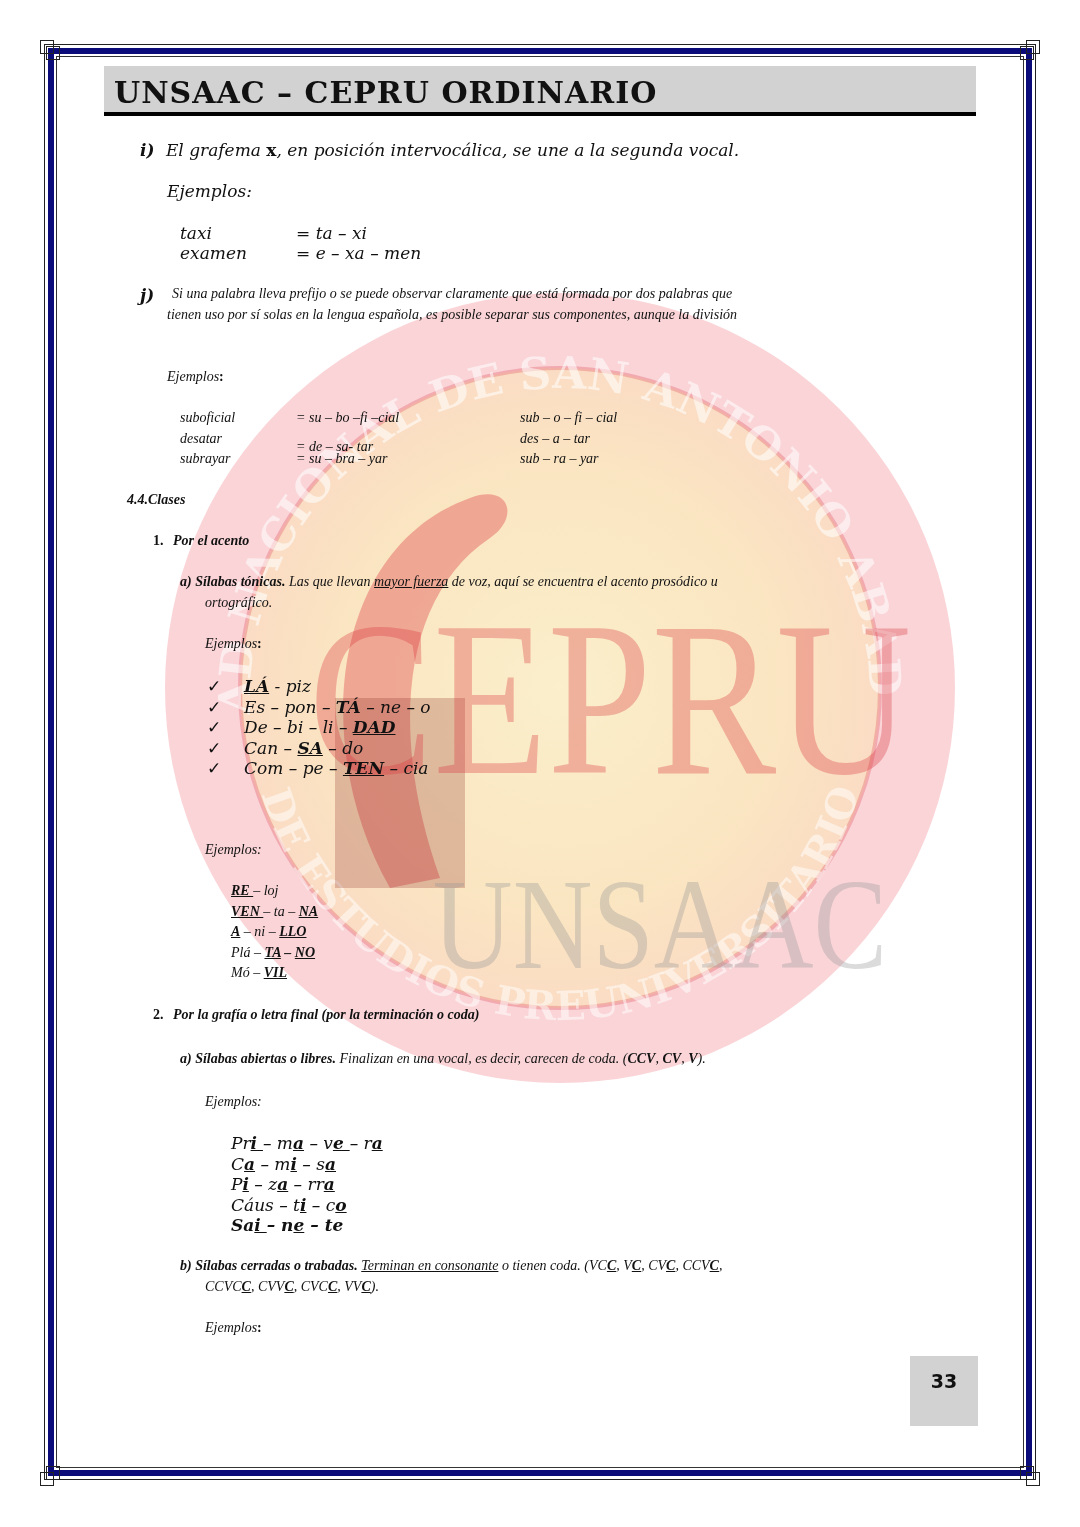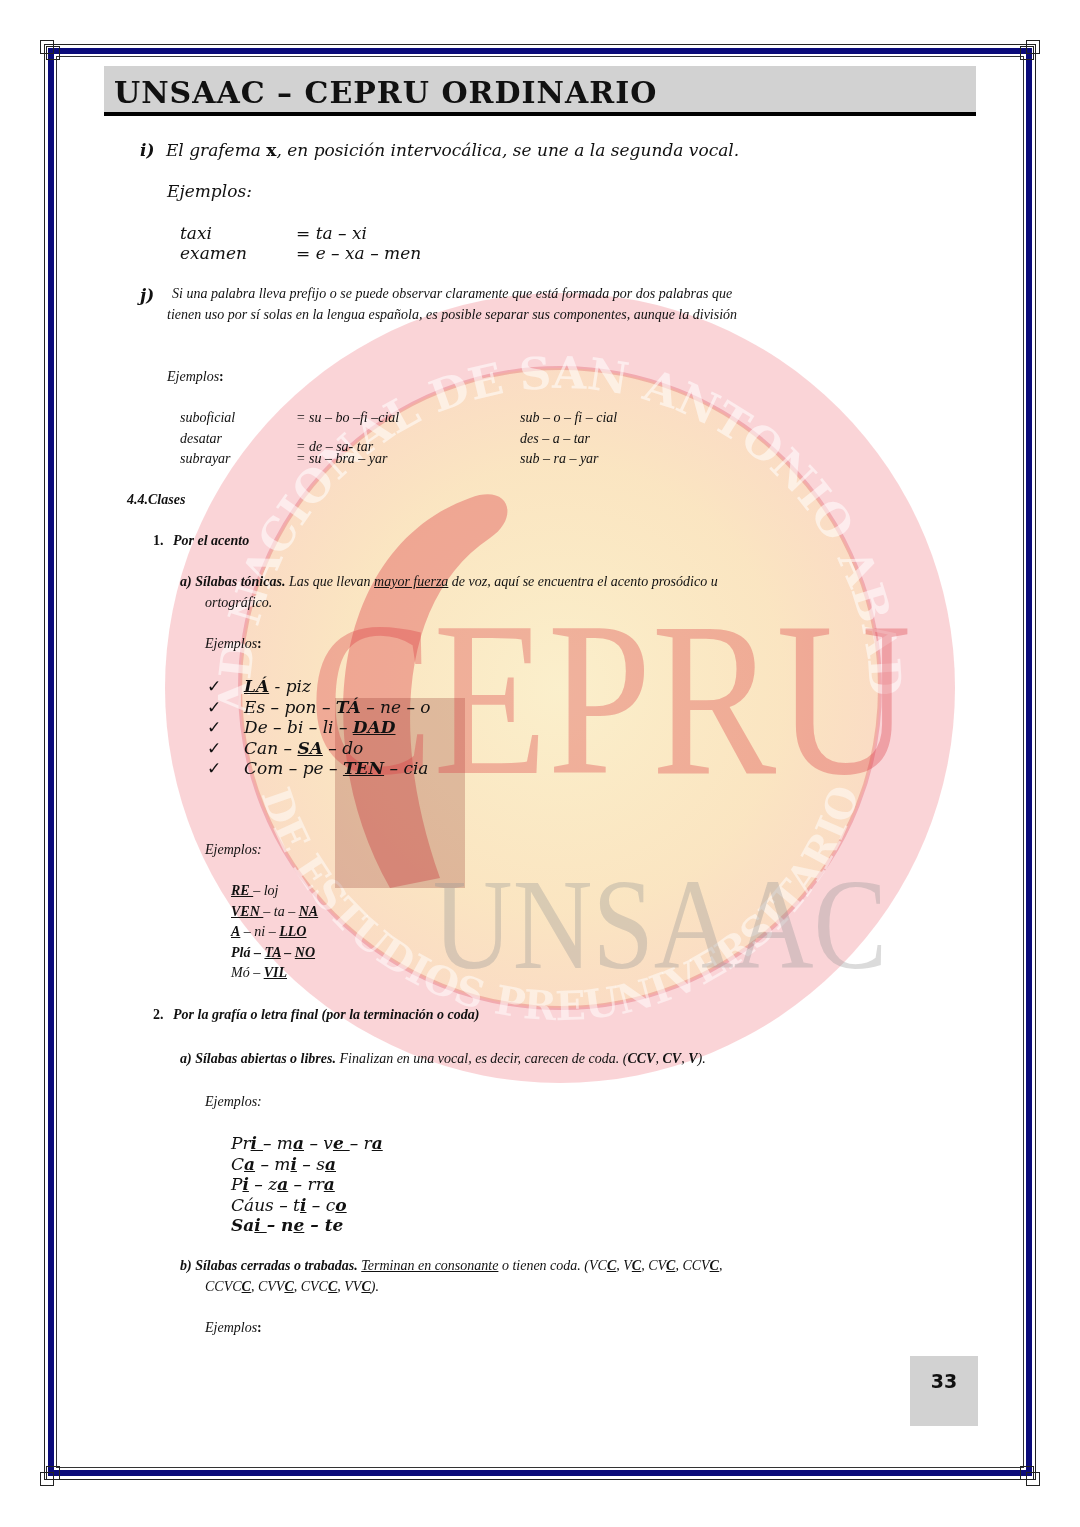--- a/index.html
+++ b/index.html
@@ -133,21 +133,21 @@
       <div class="line " style="left: 244px; top: 737.5px;"><span style="font-style: normal; position: absolute; left: -37px;">✓</span><span>Can – </span><span style="font-weight: bold; text-decoration: underline;">SA</span><span> – do</span></div>
       <div class="line " style="left: 244px; top: 758px;"><span style="font-style: normal; position: absolute; left: -37px;">✓</span><span>Com – pe – </span><span style="font-weight: bold; text-decoration: underline;">TEN</span><span> – cia</span></div>
     </div>
 
   <div class="line cond" style="left:205px; top:840px;">Ejemplos:</div>
 
   <div id="atonas-list">
       <div class="line cond" style="left: 231px; top: 881px;"><span style="font-weight: bold; text-decoration: underline;">RE </span><span>– loj</span></div>
       <div class="line cond" style="left: 231px; top: 901.5px;"><span style="font-weight: bold; text-decoration: underline;">VEN </span><span>– ta – </span><span style="font-weight: bold; text-decoration: underline;">NA</span></div>
       <div class="line cond" style="left: 231px; top: 922px;"><span style="font-weight: bold; text-decoration: underline;">A</span><span> – ni – </span><span style="font-weight: bold; text-decoration: underline;">LLO</span></div>
-      <div class="line cond" style="left: 231px; top: 942.5px;"><span style="font-weight: bold;">Plá – </span><span style="font-weight: bold; text-decoration: underline;">TA</span><span style="font-weight: bold;"> – </span><span style="font-weight: bold; text-decoration: underline;">NO</span></div>
+      <div class="line cond" style="left: 231px; top: 942.5px;"><span style="font-weight: normal;">Plá – </span><span style="font-weight: bold; text-decoration: underline;">TA</span><span style="font-weight: bold;"> – </span><span style="font-weight: bold; text-decoration: underline;">NO</span></div>
       <div class="line cond" style="left: 231px; top: 963px;"><span>Mó – </span><span style="font-weight: bold; text-decoration: underline;">VIL</span></div>
     </div>
 
   <div class="line b cond" style="left:153px; top:1005px;">
     <span class="n">2.</span>
     <span style="margin-left:6px">Por la grafía o letra final (por la terminación o coda)</span>
   </div>
 
   <div class="line cond" style="left:180px; top:1049px;">
     <span class="b">a)</span>

